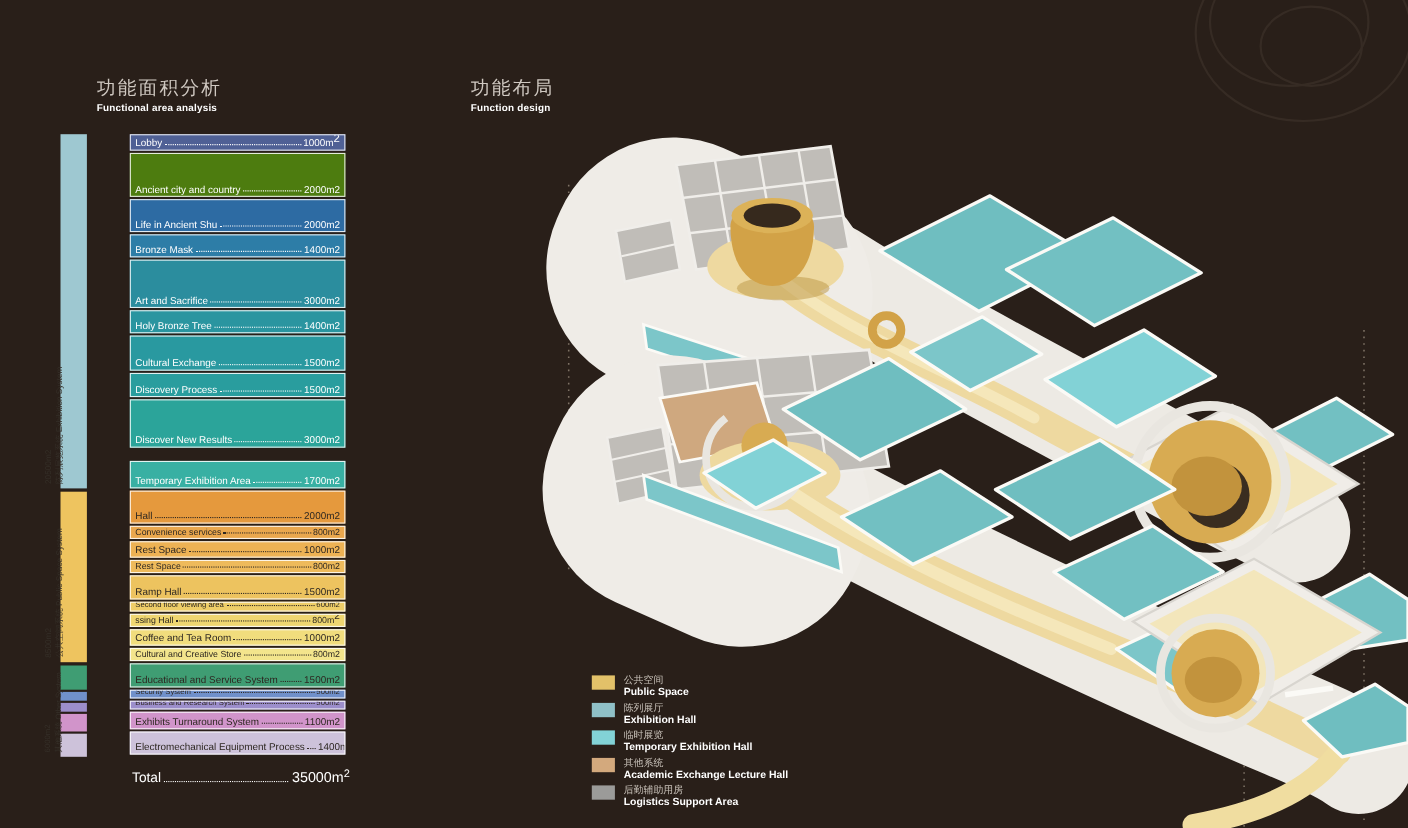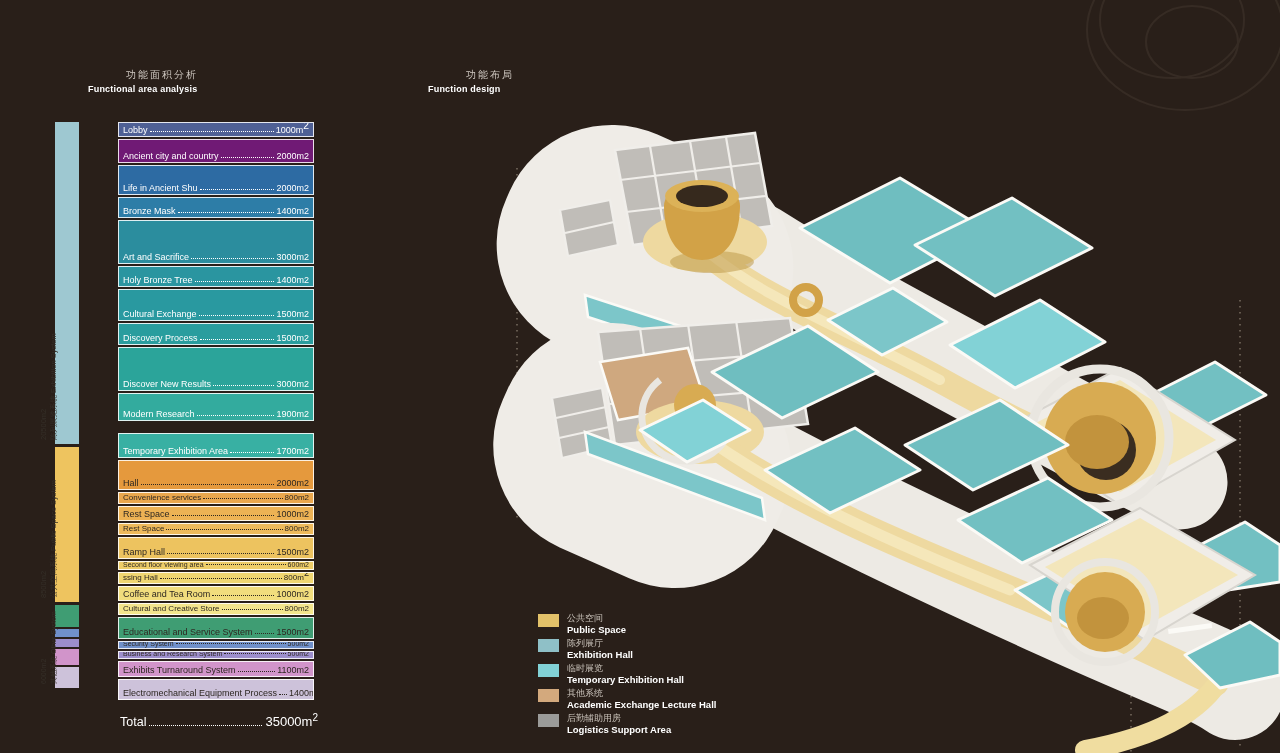--- a/index.html
+++ b/index.html
@@ -3,21 +3,21 @@
 <meta charset="utf-8">
 <style>
   html,body{margin:0;padding:0;}
   body{
     width:1280px;height:753px;position:relative;overflow:hidden;
     background:#291f19;
     font-family:"Liberation Sans", sans-serif;
     -webkit-font-smoothing:antialiased;
   }
   .panel-title{position:absolute;z-index:5;}
-  .panel-title .zh{font-size:10px;letter-spacing:2px;color:#cfc8c1;margin-bottom:2px;margin-left:38px;}
+  .panel-title .zh{font-size:17px;letter-spacing:2px;color:#cfc8c1;margin-bottom:2px;}
   .panel-title .en{font-size:9px;font-weight:bold;color:#ffffff;letter-spacing:.2px;}
 
   
   #system-bar{position:absolute;left:55px;top:122px;width:24px;z-index:5;}
   .bar-seg{position:relative;width:24px;margin-bottom:3px;}
   .bar-sub{width:24px;}
   .bar-sub + .bar-sub{margin-top:2px;}
   .vlabel{
     position:absolute;left:3px;bottom:4px;
     transform:rotate(-90deg);transform-origin:0 100%;
@@ -189,21 +189,21 @@
       </div>
     </div>
   </div>
 
 <div id="area-rows">
     <div class="row" style="background: rgb(79, 96, 149); height: 15px; font-size: 9px;">
       <span>Lobby</span>
       <span class="leader"></span>
       <span>1000m<sup>2</sup></span>
     </div>
-    <div class="row" style="background: #701a75; height: 24px; font-size: 9px;">
+    <div class="row" style="background: #4d7c0f; height: 40px; font-size: 9px;">
       <span>Ancient city and country</span>
       <span class="leader"></span>
       <span>2000m2</span>
     </div>
     <div class="row" style="background: rgb(45, 107, 163); height: 30px; font-size: 9px;">
       <span>Life in Ancient Shu</span>
       <span class="leader"></span>
       <span>2000m2</span>
     </div>
     <div class="row" style="background: rgb(45, 125, 167); height: 21px; font-size: 9px;">
@@ -228,25 +228,20 @@
     </div>
     <div class="row" style="background: rgb(41, 157, 158); height: 22px; font-size: 9px;">
       <span>Discovery Process</span>
       <span class="leader"></span>
       <span>1500m2</span>
     </div>
     <div class="row" style="background: rgb(43, 164, 154); height: 44px; font-size: 9px;">
       <span>Discover New Results</span>
       <span class="leader"></span>
       <span>3000m2</span>
-    </div>
-    <div class="row" style="background: rgb(51, 171, 158); height: 28px; font-size: 9px;">
-      <span>Modern Research</span>
-      <span class="leader"></span>
-      <span>1900m2</span>
     </div>
     <div class="row" style="background: rgb(56, 176, 163); height: 25px; font-size: 9px; margin-top: 12px;">
       <span>Temporary Exhibition Area</span>
       <span class="leader"></span>
       <span>1700m2</span>
     </div>
     <div class="row dark" style="background: rgb(229, 153, 61); height: 30px; font-size: 9px;">
       <span>Hall</span>
       <span class="leader"></span>
       <span>2000m2</span>

